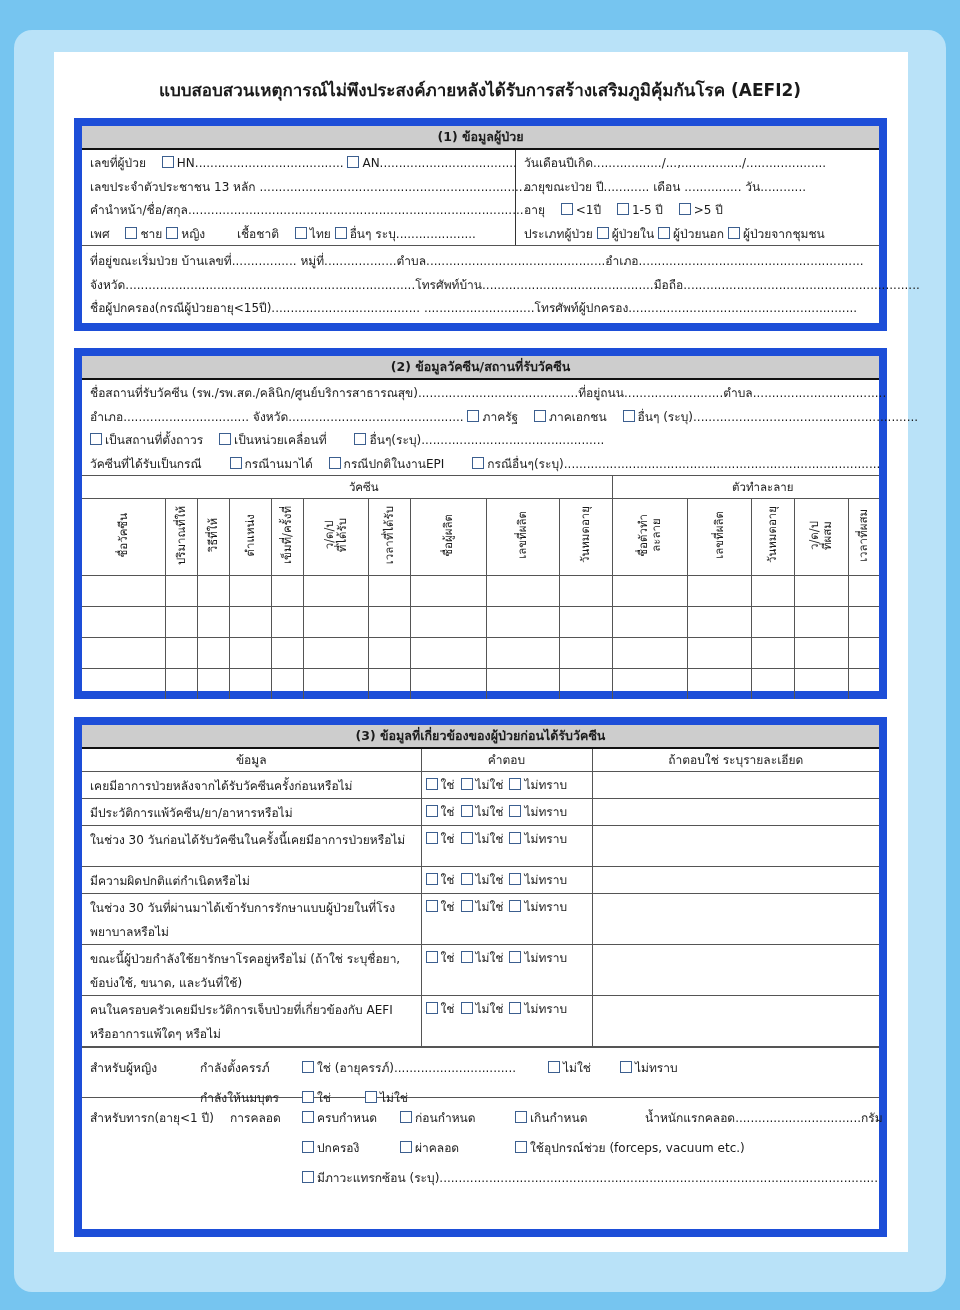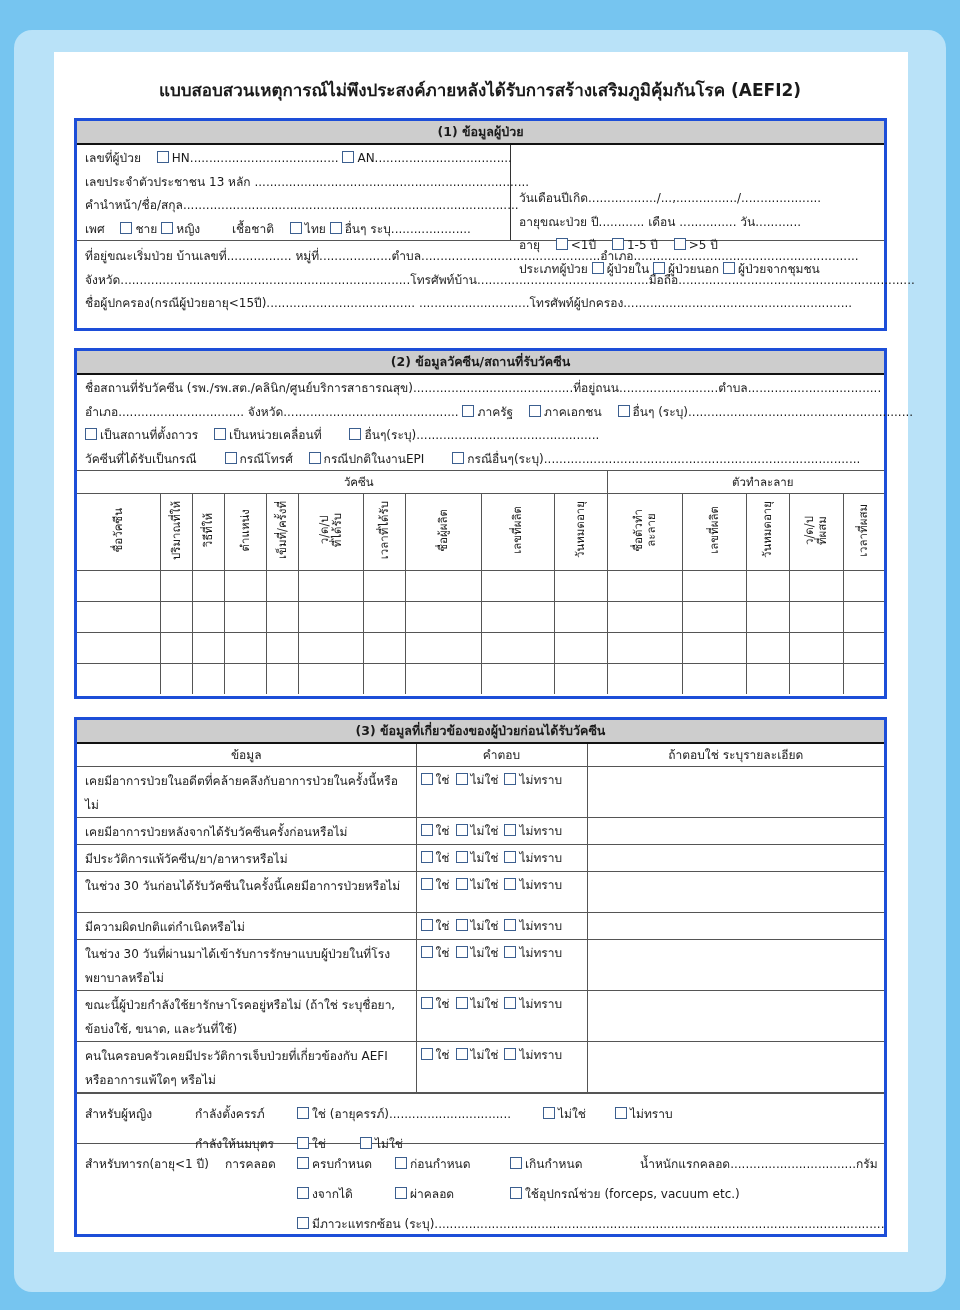--- a/index.html
+++ b/index.html
@@ -18,39 +18,39 @@
   .paper {
     position: absolute; left: 54px; top: 52px; width: 854px; height: 1200px;
     background: #ffffff;
   }
   .title {
     position: absolute; left: 0; top: 76px; width: 960px; text-align: center;
     font-size: 17px; font-weight: bold; letter-spacing: 0px;
   }
   .sec {
     position: absolute; left: 74px; width: 813px;
-    border: 3px solid #1d4ed8; background: #fff;
+    border: 8px solid #1d4ed8; background: #fff;
   }
   .sec-head {
     background: #cdcdcd; border-bottom: 2px solid #111;
     text-align: center; font-size: 12.5px; font-weight: bold; height: 24px; line-height: 22px;
   }
   .cb {
     display: inline-block; width: 12px; height: 12px;
     border: 1.5px solid #3c5f8f; vertical-align: -1px; margin: 0 3px 0 0;
     background: #fff;
   }
   .line { font-size: 12px; white-space: nowrap; height: 23.5px; line-height: 23.5px; }
   .gap { display: inline-block; width: 12px; }
 
   
   #s1 { top: 118px; height: 213px; }
   #s1 .top { display: flex; height: 96px; border-bottom: 1px solid #555; }
   #s1 .top .l { width: 434px; border-right: 1.5px solid #333; padding: 2px 0 0 8px; }
-  #s1 .top .r { flex: 1; padding: 2px 0 0 8px; margin-top: 40px; }
+  #s1 .top .r { flex: 1; padding: 2px 0 0 8px; }
   #s1 .bottom { padding: 4px 0 0 8px; }
 
   
   #s2 { top: 348px; height: 351px; }
   #s2 .info { padding: 2px 0 0 8px; height: 96px; border-bottom: 1.5px solid #555; }
   table.vt { border-collapse: collapse; width: 100%; table-layout: fixed; font-size: 11.5px; }
   table.vt td, table.vt th { border: 1.5px solid #555; font-weight: normal; }
   table.vt tr:first-child th { border-top: none; padding-left: 34px; }
   table.vt th.grp { height: 22px; text-align: center; }
   table.vt th.col { height: 77px; vertical-align: middle; padding: 0; }
@@ -140,21 +140,21 @@
       <span class="cb"></span><span>ภาคเอกชน</span><span class="gap"></span>
       <span class="cb"></span><span>อื่นๆ (ระบุ)...........................................................</span>
     </div>
     <div class="line">
       <span class="cb"></span><span>เป็นสถานที่ตั้งถาวร</span><span class="gap"></span>
       <span class="cb"></span><span>เป็นหน่วยเคลื่อนที่</span><span class="gap"></span><span class="gap"></span>
       <span class="cb"></span><span>อื่นๆ(ระบุ)................................................</span>
     </div>
     <div class="line">
       <span>วัคซีนที่ได้รับเป็นกรณี</span><span class="gap"></span><span class="gap"></span>
-      <span class="cb"></span><span>กรณีโทรศ์</span><span class="gap"></span>
+      <span class="cb"></span><span>กรณีานมาได์</span><span class="gap"></span>
       <span class="cb"></span><span>กรณีปกติในงานEPI</span><span class="gap"></span><span class="gap"></span>
       <span class="cb"></span><span>กรณีอื่นๆ(ระบุ)...................................................................................</span>
     </div>
   </div>
   <table class="vt">
     <colgroup>
       <col style="width:83px">
         <col style="width:32px">
         <col style="width:32px">
         <col style="width:42px">
@@ -274,25 +274,20 @@
         <col style="width:339px">
         <col style="width:171px">
         <col>
       </colgroup>
     <tbody>
         <tr>
       <th>ข้อมูล</th>
       <th>คำตอบ</th>
       <th>ถ้าตอบใช่ ระบุรายละเอียด</th>
     </tr>
-    <tr style="height:49px">
-      <td class="qt">เคยมีอาการป่วยในอดีตที่คล้ายคลึงกับอาการป่วยในครั้งนี้หรือไม่</td>
-      <td class="ans"><span class="cb"></span><span class="o">ใช่</span><span class="cb"></span><span class="o">ไม่ใช่</span><span class="cb"></span><span>ไม่ทราบ</span></td>
-      <td></td>
-    </tr>
     <tr style="height:26px">
       <td class="qt">เคยมีอาการป่วยหลังจากได้รับวัคซีนครั้งก่อนหรือไม่</td>
       <td class="ans"><span class="cb"></span><span class="o">ใช่</span><span class="cb"></span><span class="o">ไม่ใช่</span><span class="cb"></span><span>ไม่ทราบ</span></td>
       <td></td>
     </tr>
     <tr style="height:26px">
       <td class="qt">มีประวัติการแพ้วัคซีน/ยา/อาหารหรือไม่</td>
       <td class="ans"><span class="cb"></span><span class="o">ใช่</span><span class="cb"></span><span class="o">ไม่ใช่</span><span class="cb"></span><span>ไม่ทราบ</span></td>
       <td></td>
     </tr>
@@ -342,21 +337,21 @@
   <div class="extra">
     <div class="row">
       <span>สำหรับทารก(อายุ&lt;1 ปี)</span>
       <span class="abs" style="left:140px">การคลอด</span>
       <span class="abs" style="left:212px"><span class="cb"></span><span>ครบกำหนด</span></span>
       <span class="abs" style="left:310px"><span class="cb"></span><span>ก่อนกำหนด</span></span>
       <span class="abs" style="left:425px"><span class="cb"></span><span>เกินกำหนด</span></span>
       <span class="abs" style="left:555px">น้ำหนักแรกคลอด.................................กรัม</span>
     </div>
     <div class="row">
-      <span class="abs" style="left:212px"><span class="cb"></span><span>งจากไดิ</span></span>
+      <span class="abs" style="left:212px"><span class="cb"></span><span>ปกครองิ</span></span>
       <span class="abs" style="left:310px"><span class="cb"></span><span>ผ่าคลอด</span></span>
       <span class="abs" style="left:425px"><span class="cb"></span><span>ใช้อุปกรณ์ช่วย (forceps, vacuum etc.)</span></span>
     </div>
     <div class="row" style="overflow:hidden">
       <span class="abs" style="left:212px"><span class="cb"></span><span>มีภาวะแทรกซ้อน (ระบุ)..............................................................................................................................................</span></span>
     </div>
   </div>
 </div>
 
 </body></html>

